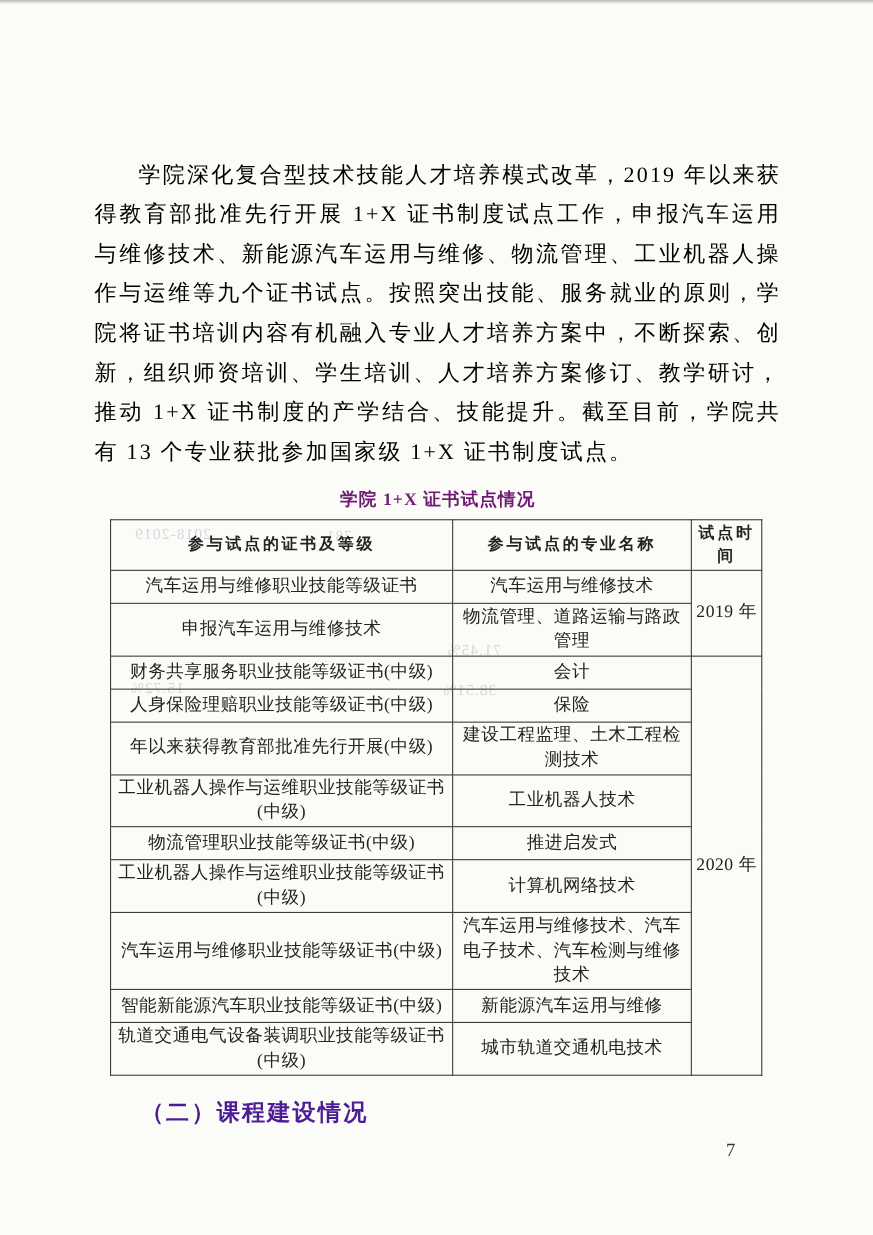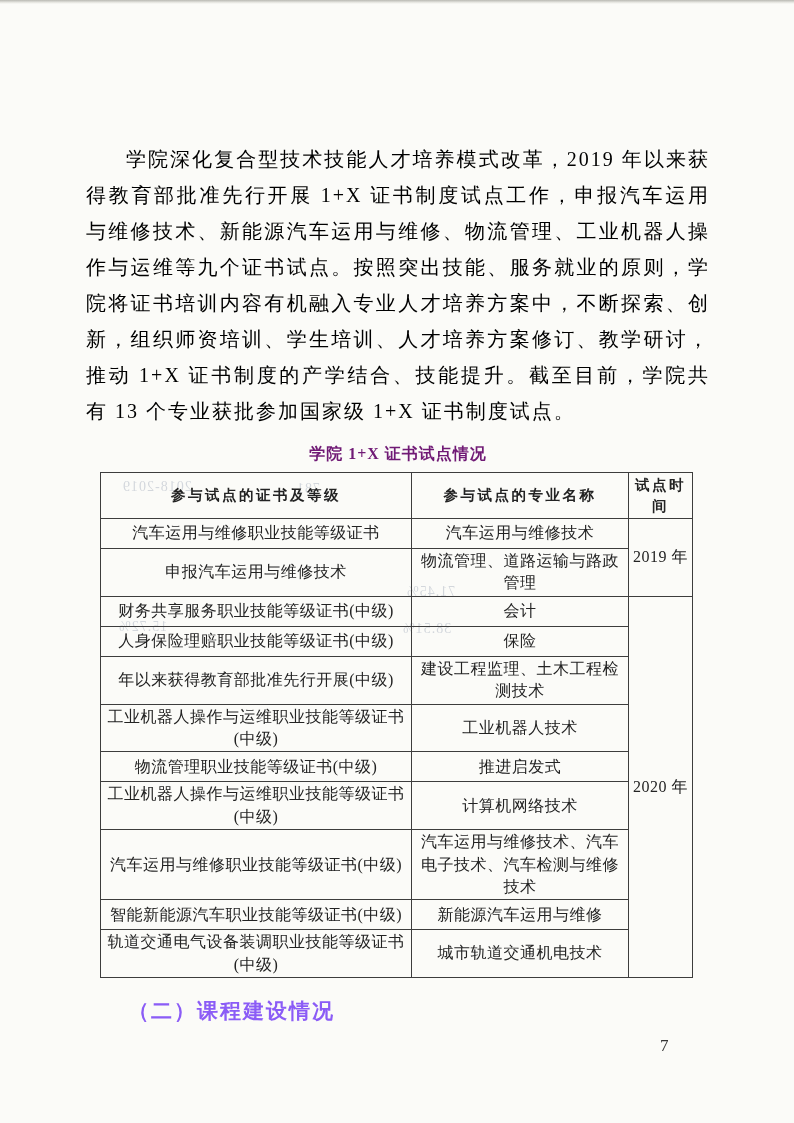--- a/index.html
+++ b/index.html
@@ -44,21 +44,21 @@
   table.pilot th {
     font-size:14.5px; font-weight:bold; letter-spacing:2.5px;
     height:46px;
   }
   table.pilot tr { height:30px; }
   table.pilot tr.tall { height:42px; }
   td.time-cell { font-size:14px; letter-spacing:1px; }
   .sec-heading {
     margin-top:17px;
     font-weight:bold; font-size:21px; letter-spacing:2px;
-    text-indent:2em; line-height:32px; color:#8b5cf6;
+    text-indent:2em; line-height:32px; color:#4c1d95;
   }
   .para.second { margin-top:3px; }
   .page-num {
     position:absolute; left:660px; top:1036px;
     font-size:17px; color:#333;
   }
   
   .bleed {
     position:absolute;
     color:#b3bac6; opacity:.55;

